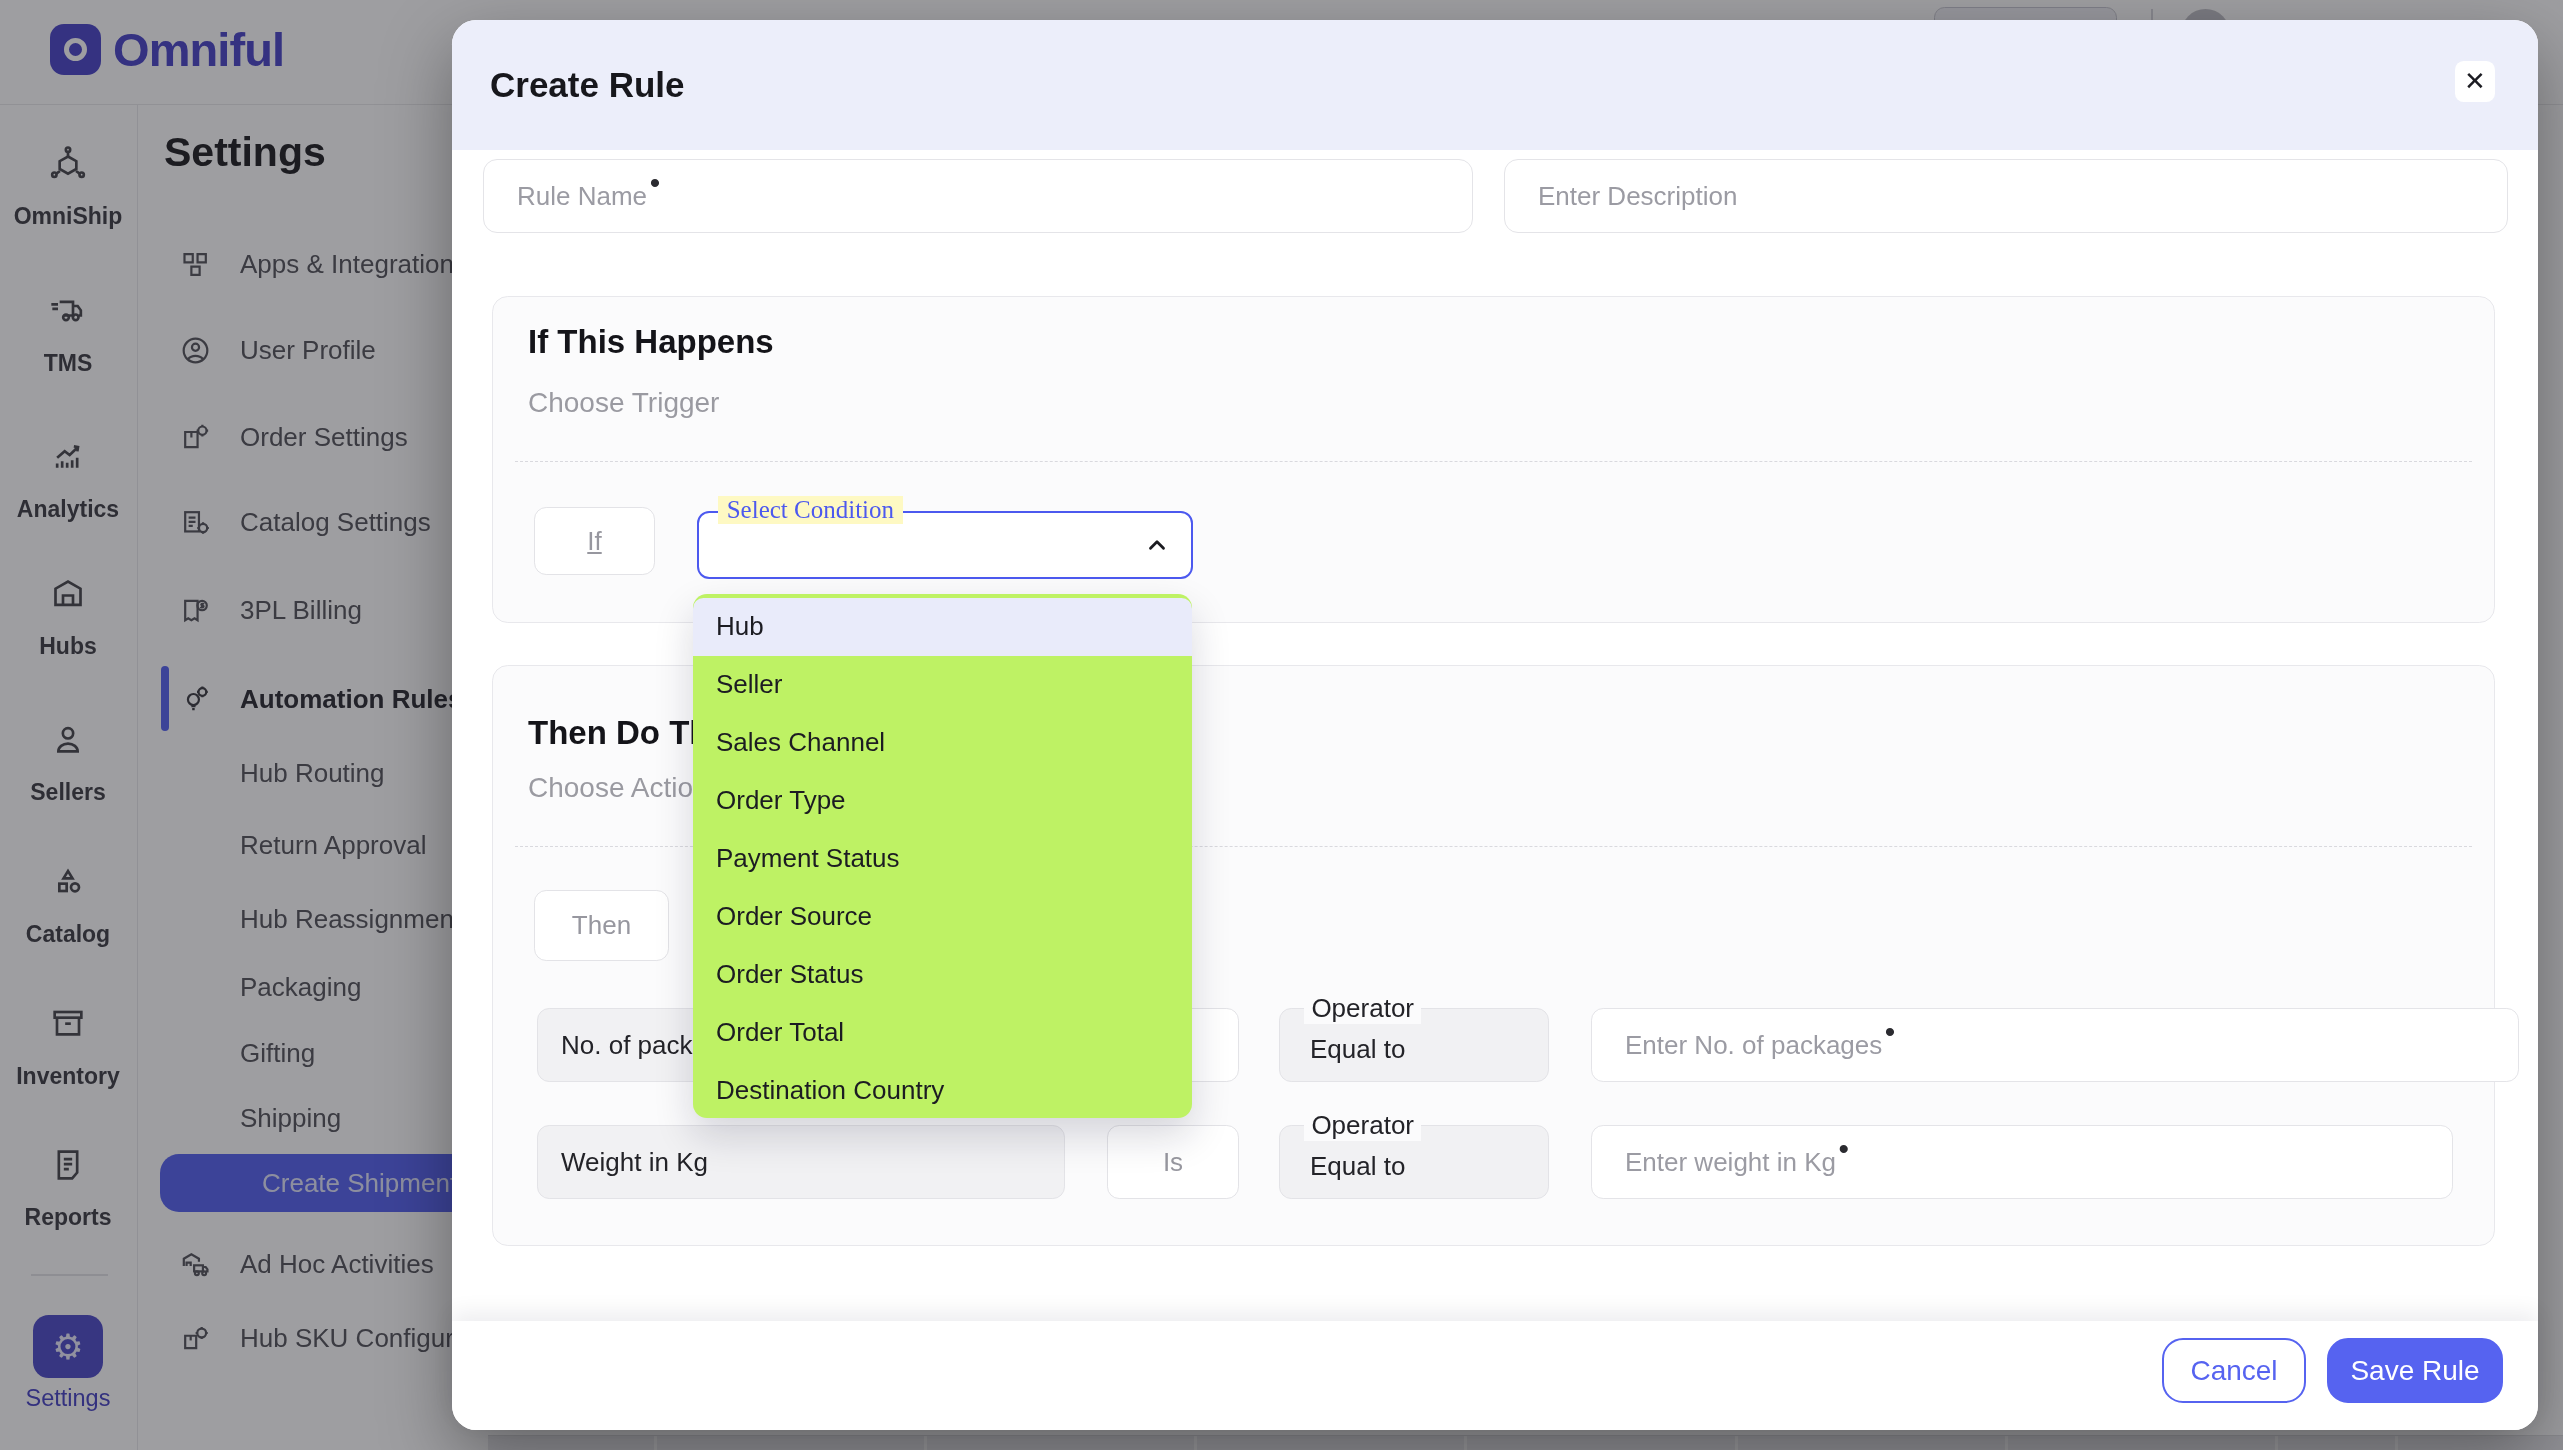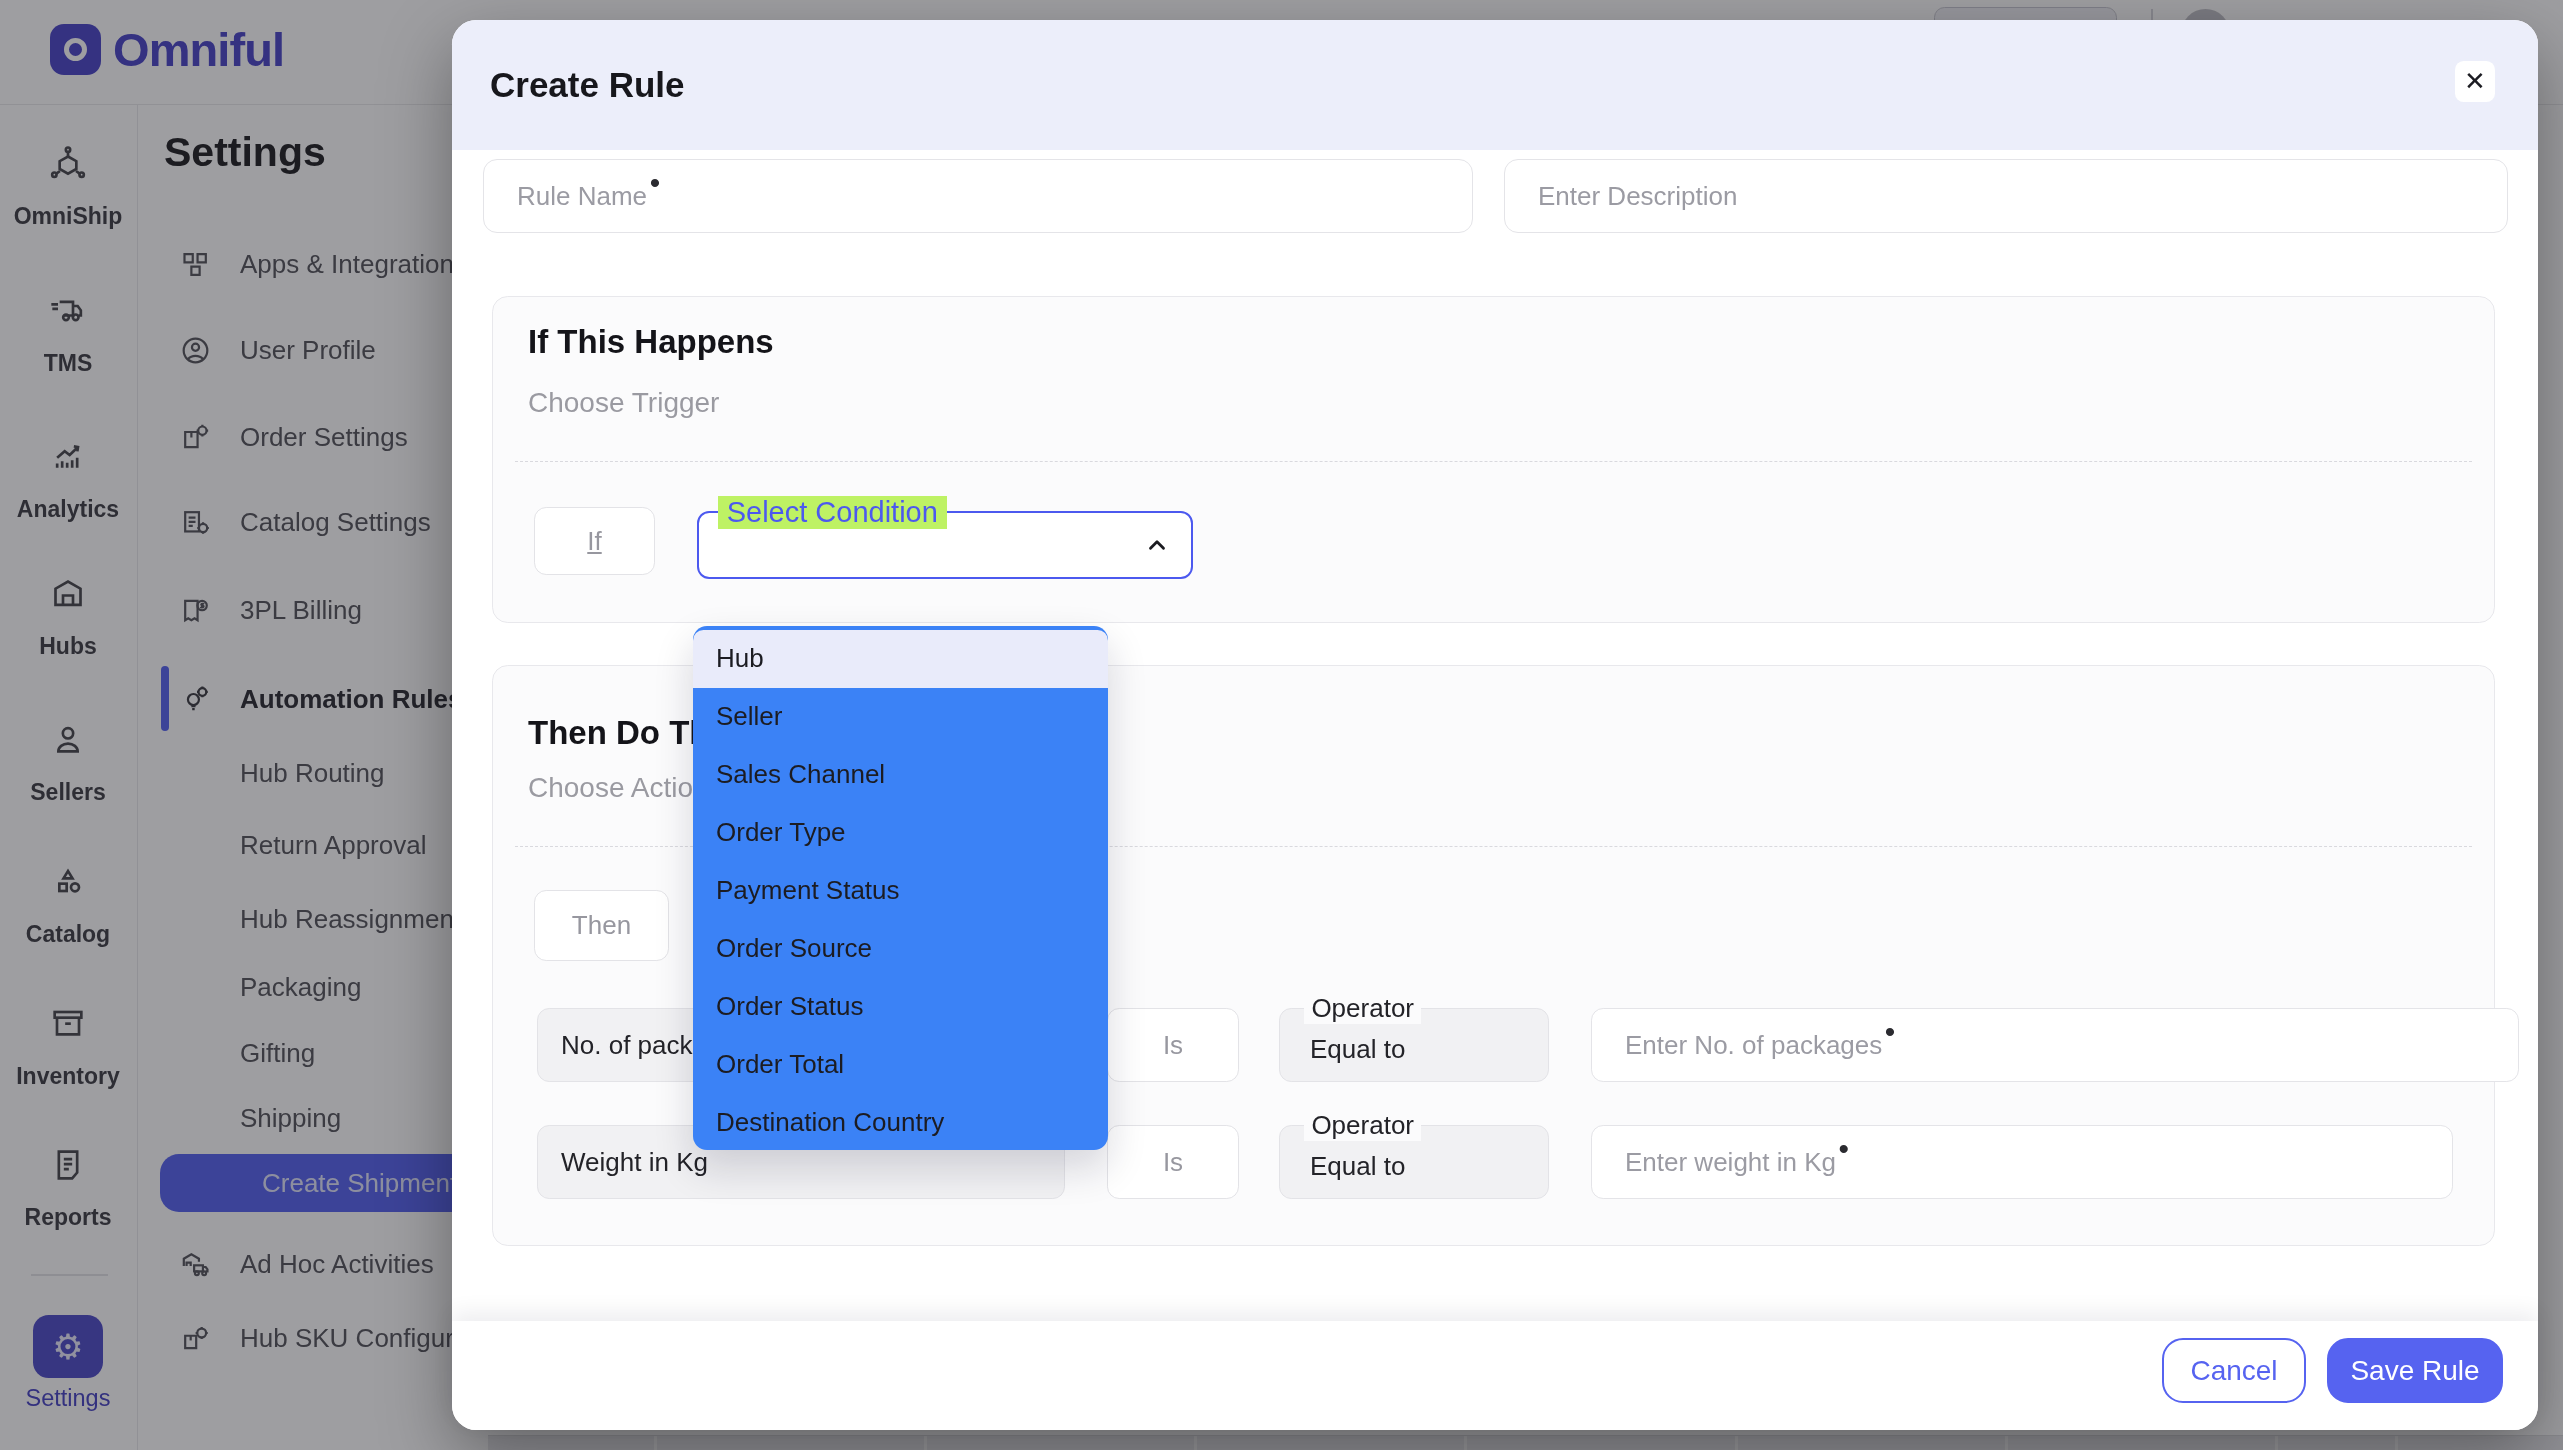--- a/index.html
+++ b/index.html
@@ -47,24 +47,24 @@
   .ph{font-size:26px;color:#9b9ba3;white-space:nowrap;}
   .req{font-size:30px;color:#2b2b30;line-height:8.7px;position:relative;top:-12.2px;margin-left:2.6px;}
 
   .card{position:absolute;left:40px;width:2003px;background:#fbfbfc;border:1.7px solid #e8e8ec;border-radius:15.7px;}
   .card-h{position:absolute;left:35px;font-size:33px;font-weight:700;color:#141419;}
   .card-sub{position:absolute;left:35px;font-size:28px;color:#9a9aa1;}
   .dash{position:absolute;left:22px;right:22px;border-top:1.7px dashed #d9d9de;}
   .chip{position:absolute;background:#fff;border:1.7px solid #e3e3e7;border-radius:12.2px;display:flex;align-items:center;justify-content:center;font-size:26px;color:#97979f;}
 
   .cond-select{position:absolute;left:204px;top:214px;width:496px;height:68px;background:#fff;border:2.6px solid #4c59ef;border-radius:12.2px;}
-  .cond-label{position:absolute;left:19px;top:-17.4px;padding:0 8.7px;background:#bef264;font-size:29px;color:#4c59ef;white-space:nowrap;}
+  .cond-label{position:absolute;left:19px;top:-17.4px;padding:0 8.7px;background:#fef9c3;font-size:25px;color:#4c59ef;white-space:nowrap;font-family:Liberation Serif, serif;}
   .chev{position:absolute;right:21px;top:19px;}
 
-  .dropdown{position:absolute;left:241px;top:606px;width:415px;height:524px;background:#3b82f6;border-radius:14px;box-shadow:0 17.4px 39px rgba(20,20,50,0.16);z-index:5;overflow:hidden;padding-top:3.5px;}
+  .dropdown{position:absolute;left:241px;top:574px;width:499px;height:524px;background:#bef264;border-radius:14px;box-shadow:0 17.4px 39px rgba(20,20,50,0.16);z-index:5;overflow:hidden;padding-top:3.5px;}
   .opt{height:58px;display:flex;align-items:center;padding-left:23px;font-size:26px;color:#1c1c22;cursor:pointer;}
   .opt.hl{background:#E9EBFA;border-radius:10.5px 10.5px 0 0;}
 
   .gray-select{position:absolute;height:74px;background:#f1f1f3;border:1.7px solid #e3e3e7;border-radius:12.2px;display:flex;align-items:center;padding-left:23px;font-size:26px;color:#232328;}
   .op-select{position:absolute;height:74px;background:#f1f1f3;border:1.7px solid #e3e3e7;border-radius:12.2px;}
   .op-label{position:absolute;left:24.4px;top:-15.7px;padding:0 7px;background:#fbfbfc;font-size:26px;color:#232328;white-space:nowrap;}
   .op-value{position:absolute;left:30px;top:0;height:74px;line-height:80px;font-size:26px;color:#232328;white-space:nowrap;}
 
   .m-footer{position:absolute;left:0;top:1301px;width:2086px;height:109px;background:#fff;border-radius:0 0 24.4px 24.4px;box-shadow:0 -8.7px 21px rgba(20,20,40,0.07);}
   .btn{position:absolute;top:17.4px;height:65px;border-radius:21px;display:flex;align-items:center;justify-content:center;font-size:28px;cursor:pointer;}

